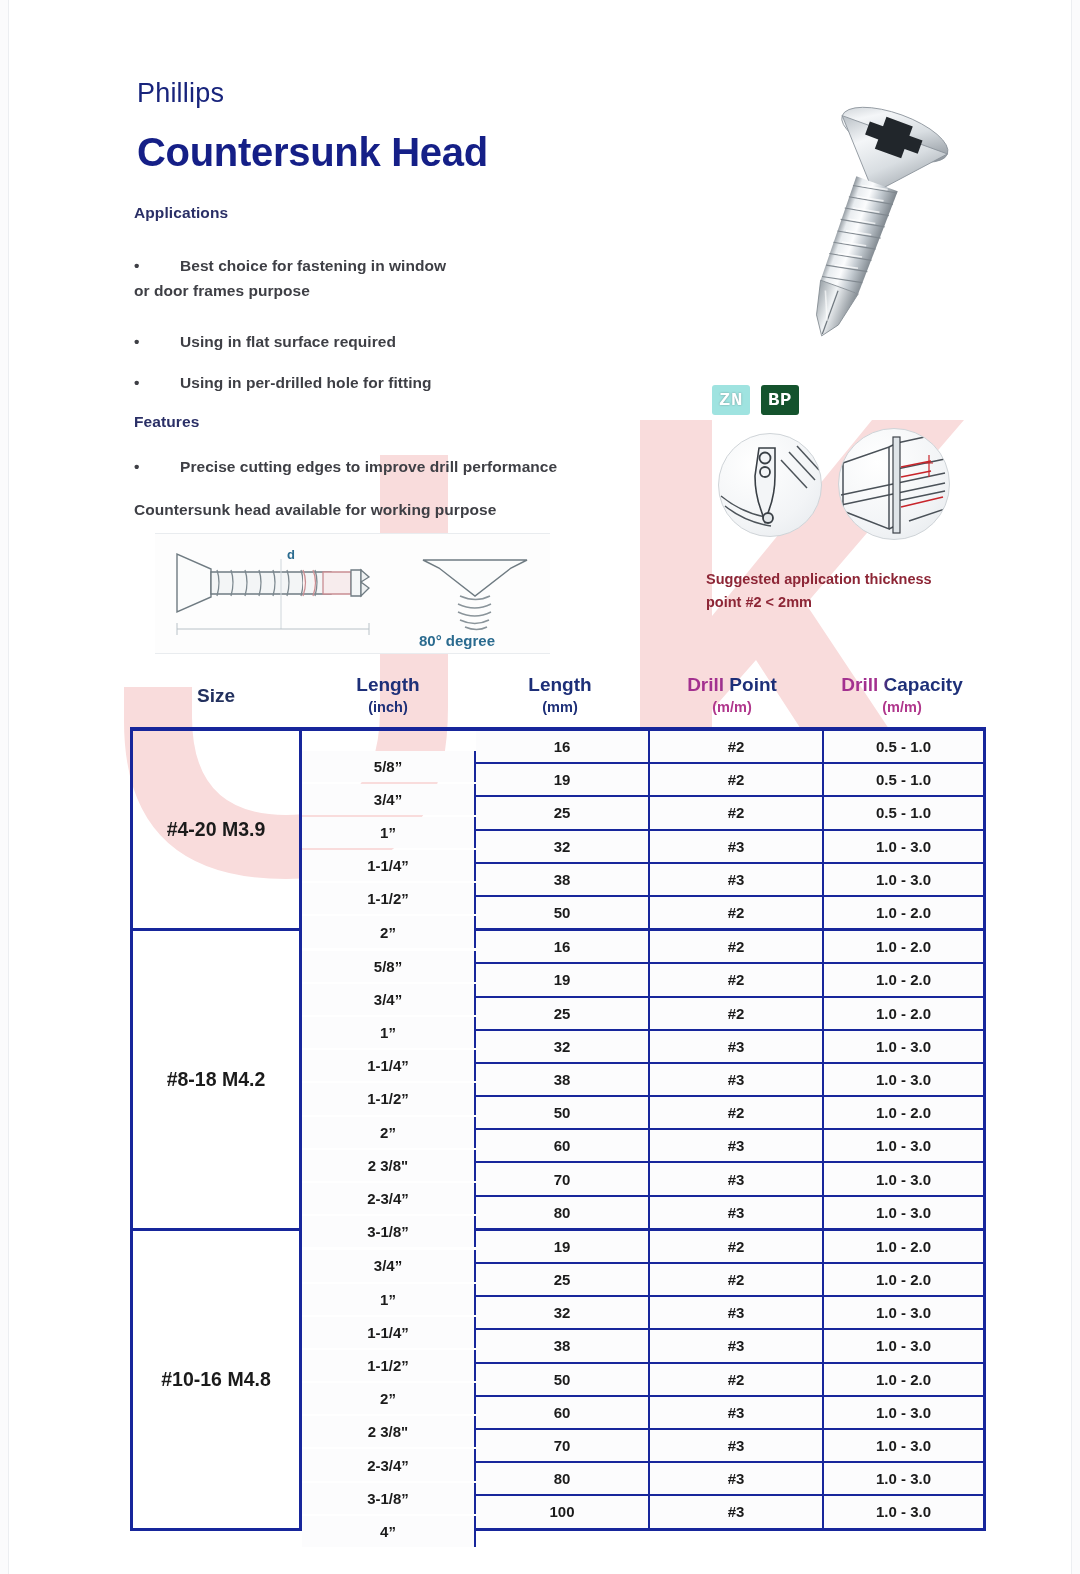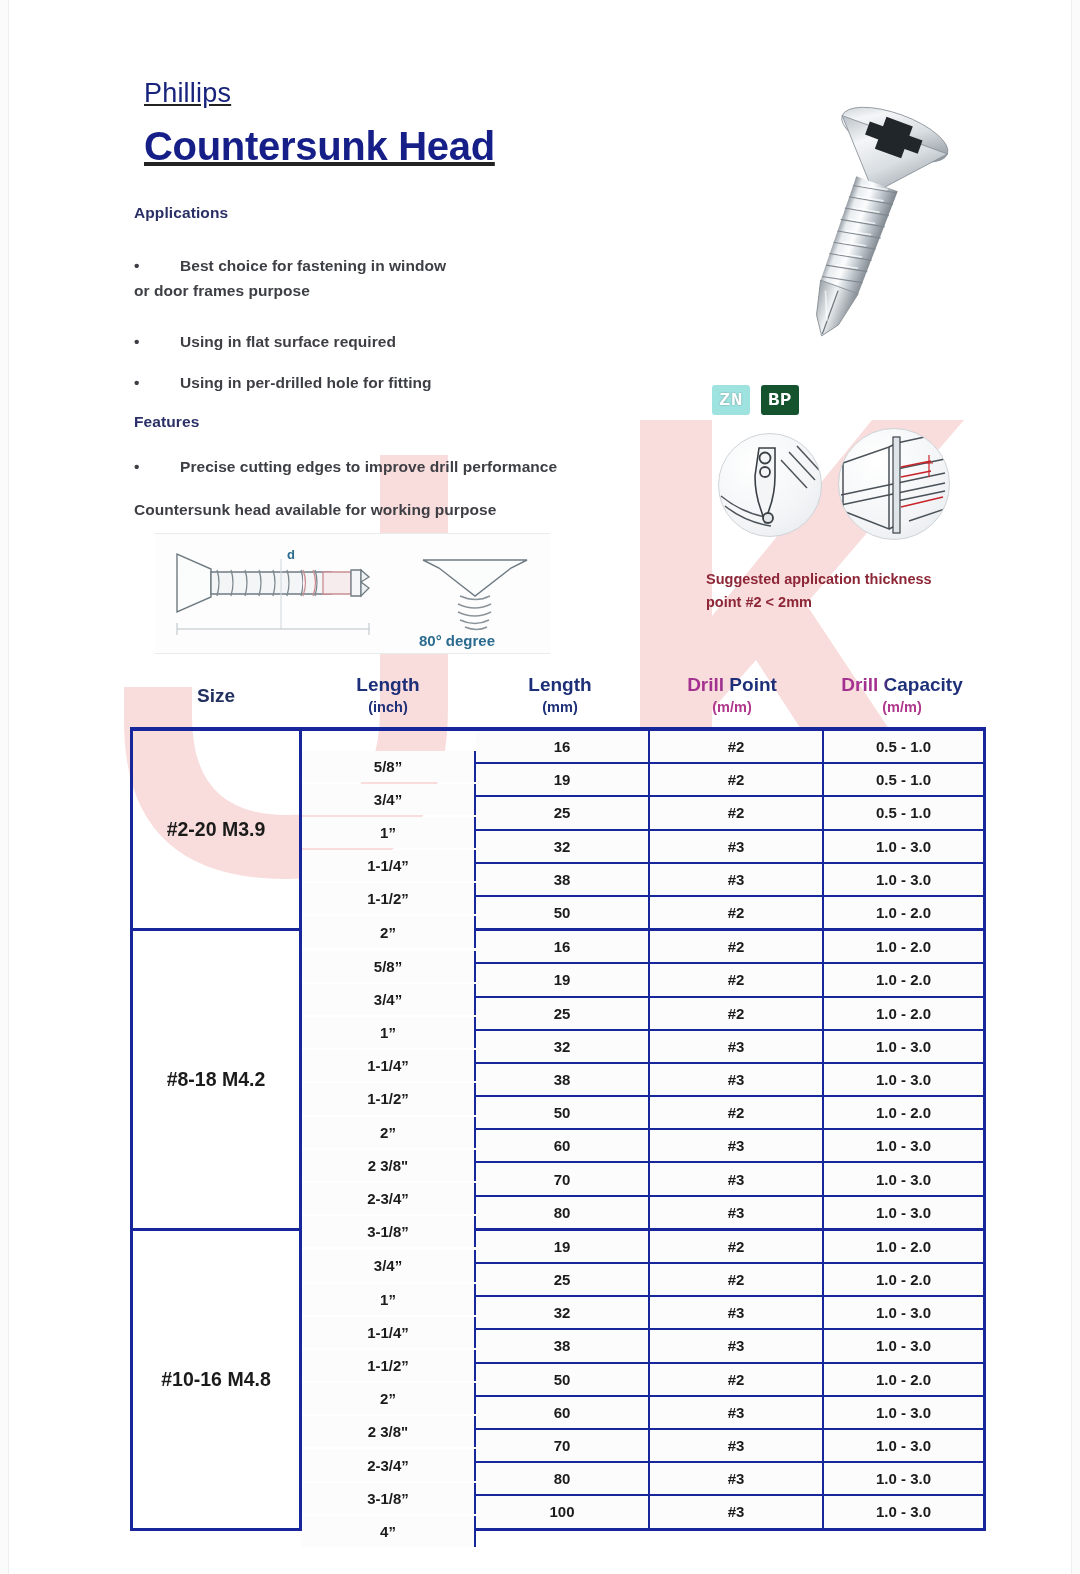--- a/index.html
+++ b/index.html
@@ -13,23 +13,23 @@
   .page{position:absolute;inset:0;background:#fff;}
   .edge-l{position:absolute;left:0;top:0;width:8px;height:100%;background:#fbfbfc;border-right:1px solid #eceef1;}
   .edge-r{position:absolute;right:0;top:0;width:8px;height:100%;background:#fbfbfc;border-left:1px solid #eceef1;}
 
   
   .wm{position:absolute;pointer-events:none;z-index:0;}
   .wm-J{left:118px;top:455px;width:420px;height:430px;}
   .wm-K{left:620px;top:420px;width:430px;height:440px;}
 
   
-  .hdr{position:absolute;left:144px;top:80px;z-index:3;text-decoration:underline;}
+  .hdr{position:absolute;left:137px;top:80px;z-index:3;}
   .kicker{font-size:27px;color:#18247c;letter-spacing:.2px;font-weight:400;line-height:1;}
-  .title{font-size:40px;color:#151f87;font-weight:bold;line-height:1.15;margin-top:16px;letter-spacing:-.3px;}
+  .title{font-size:40px;color:#151f87;font-weight:bold;line-height:1.15;margin-top:22px;letter-spacing:-.3px;}
 
   .sec-h{position:absolute;left:134px;font-size:15.5px;font-weight:bold;color:#2a2f66;z-index:3;letter-spacing:.1px;}
   .sec-apps{top:204px;}
   .sec-feat{top:413px;}
 
   .bullet{position:absolute;z-index:3;font-size:15.5px;font-weight:bold;color:#3e3f45;line-height:1.62;letter-spacing:.05px;}
   .bullet .dot{display:inline-block;width:46px;}
   .b1{left:134px;top:253px;width:420px;}
   .b2{left:134px;top:329px;}
   .b3{left:134px;top:370px;}
@@ -317,21 +317,21 @@
         <div class="t2">(m/m)</div>
       </div>
       <div class="th th-cap">
         <div class="t1">Drill Capacity</div>
         <div class="t2">(m/m)</div>
       </div>
     </div>
 
     <div class="tbody" id="tbody">
         <div class="grp">
-          <div class="grp-size">#2-20 M3.9</div>
+          <div class="grp-size">#4-20 M3.9</div>
           <div class="grp-rows">
             <div class="trow">
               <div class="td c-inch">5/8”</div>
               <div class="td c-mm">16</div>
               <div class="td c-dp">#2</div>
               <div class="td c-cap">0.5 - 1.0</div>
             </div>
             <div class="trow">
               <div class="td c-inch">3/4”</div>
               <div class="td c-mm">19</div>

